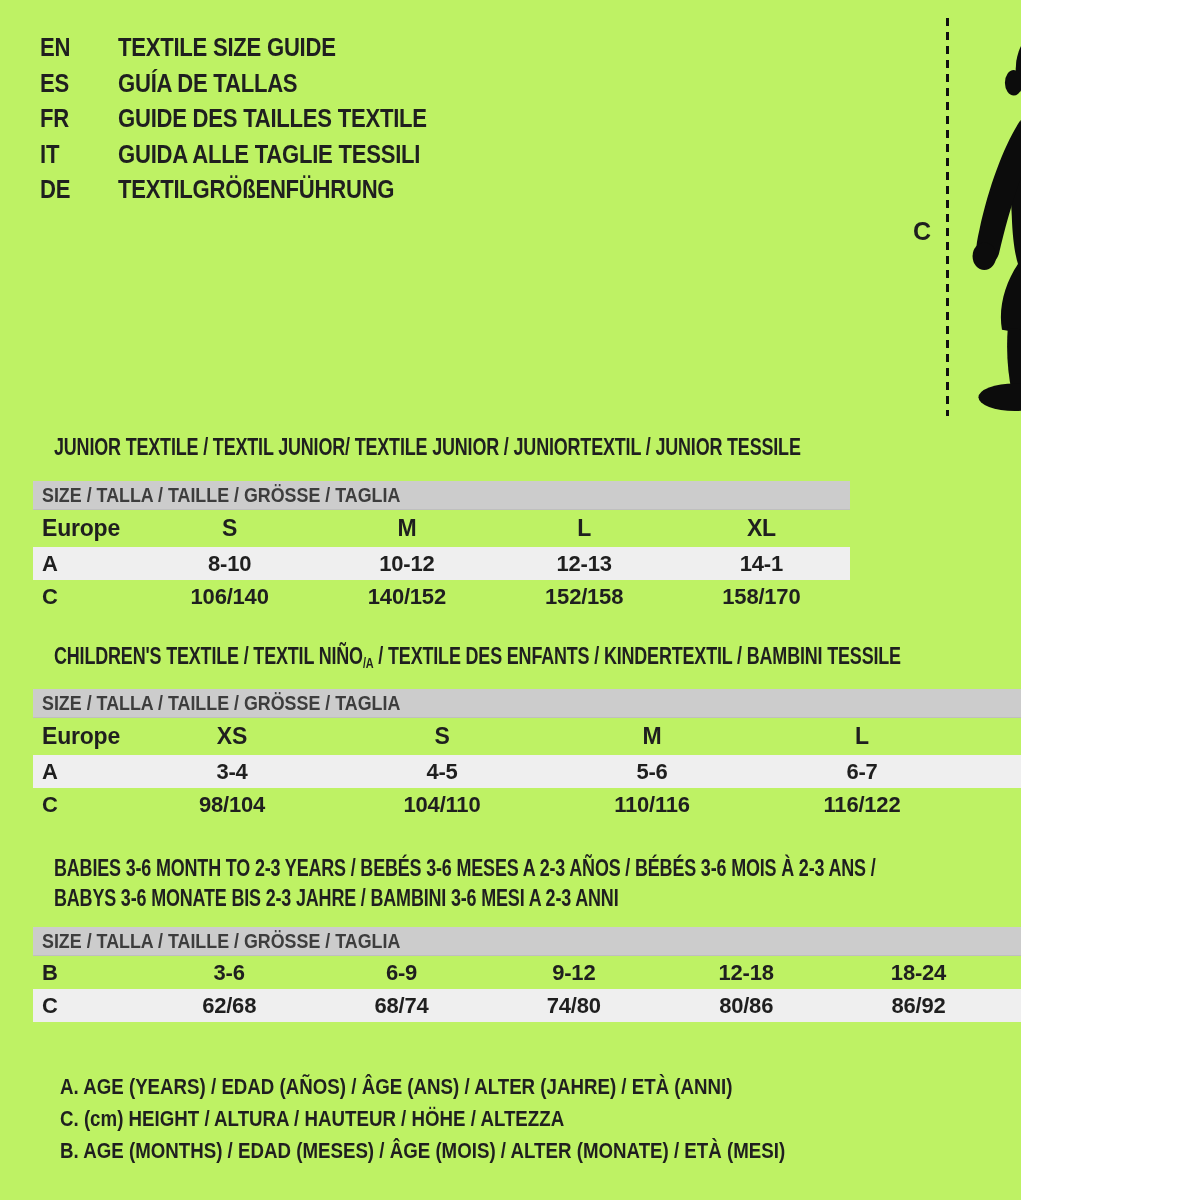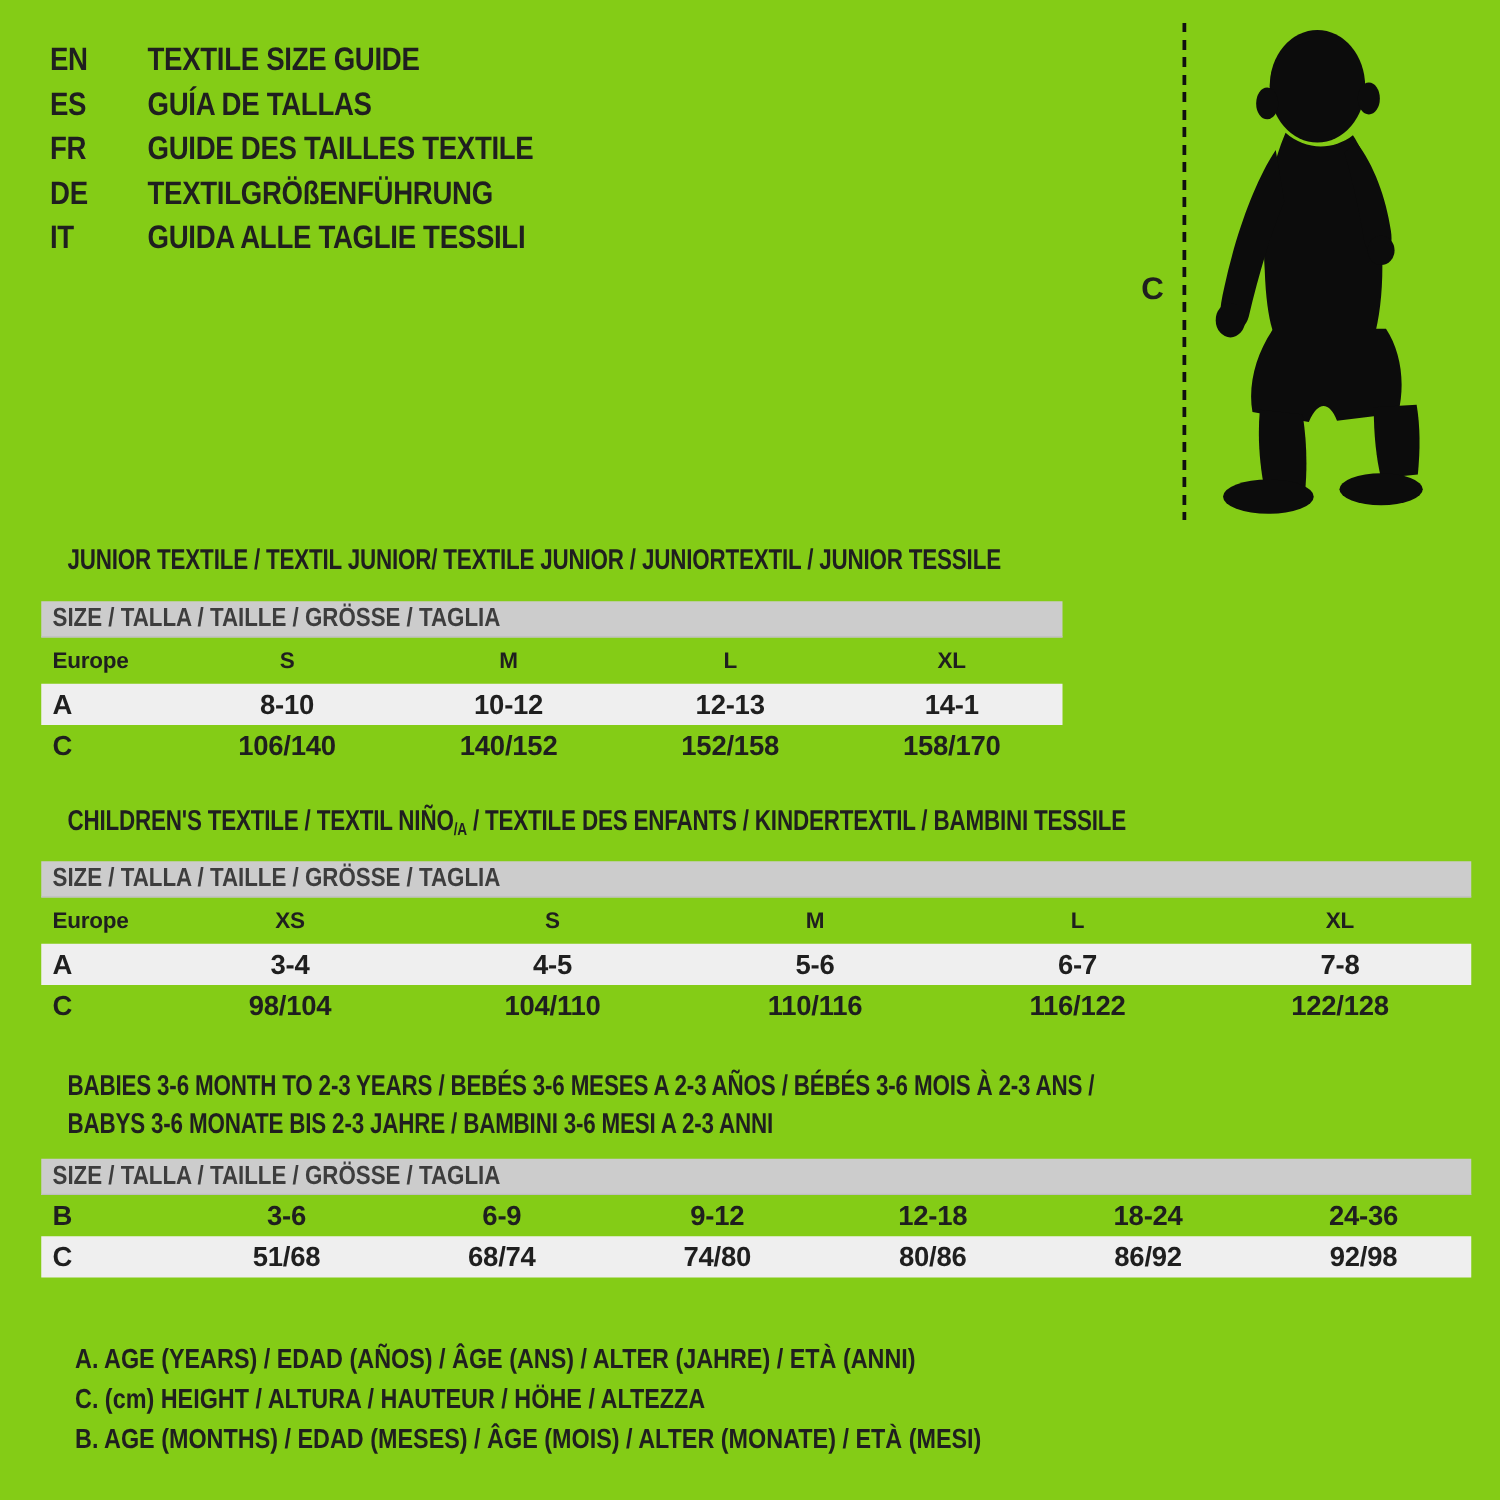--- a/index.html
+++ b/index.html
@@ -1,17 +1,17 @@
 <!DOCTYPE html>
 <html><head>
 <meta charset="utf-8">
 <style>
   html,body { margin:0; padding:0; background:#ffffff; }
   .canvas {
-    position:relative; width:1200px; height:1200px; background:#84cc16;
+    position:relative; width:1021px; height:1200px; background:#bef264;
     font-family:"Liberation Sans", sans-serif; font-weight:700; color:#1f1f1f;
     overflow:hidden;
   }
   .abs { position:absolute; }
 
   
   .cx85 { display:inline-block; transform:scaleX(.85); transform-origin:0 50%; white-space:nowrap; }
   .cx78 { display:inline-block; transform:scaleX(.78); transform-origin:0 50%; white-space:nowrap; }
 
   
@@ -37,21 +37,21 @@
   .t3 { top:927px; width:1144px; }
   .hbar {
     height:29px; background:#cccccc; border-bottom:1px solid #bfbfbf;
     display:flex; align-items:center; padding-left:9px; box-sizing:border-box;
     font-size:21px; color:#3d3d3d;
   }
   .t-row { display:grid; align-items:center; font-size:22px; }
   .t1 .t-row { grid-template-columns:108px repeat(4,1fr); }
   .t2 .t-row { grid-template-columns:94px repeat(5,1fr); }
   .t3 .t-row { grid-template-columns:110px repeat(6,1fr); }
-  .rh-lg { height:37px; font-size:18px; }
+  .rh-lg { height:37px; font-size:23px; }
   .rh-sm { height:33px; }
   .shaded { background:#efefef; }
   .cell { text-align:center; letter-spacing:-.2px; }
   .cell.lbl { text-align:left; padding-left:9px; }
 
   
   .legend { left:40px; top:1071px;margin-left:20px; }
   .legend-line { height:32px; display:flex; align-items:center; font-size:22px; }
 
   svg .ink { fill:#0c0c0c; }
@@ -68,26 +68,26 @@
     </div>
     <div class="lang-row">
       <span class="lang-code"><span class="cx85">ES</span></span>
       <span class="cx85">GUÍA DE TALLAS</span>
     </div>
     <div class="lang-row">
       <span class="lang-code"><span class="cx85">FR</span></span>
       <span class="cx85">GUIDE DES TAILLES TEXTILE</span>
     </div>
     <div class="lang-row">
+      <span class="lang-code"><span class="cx85">IT</span></span>
+      <span class="cx85">GUIDA ALLE TAGLIE TESSILI</span>
+    </div>
+    <div class="lang-row">
       <span class="lang-code"><span class="cx85">DE</span></span>
       <span class="cx85">TEXTILGRÖßENFÜHRUNG</span>
-    </div>
-    <div class="lang-row">
-      <span class="lang-code"><span class="cx85">IT</span></span>
-      <span class="cx85">GUIDA ALLE TAGLIE TESSILI</span>
     </div>
   </div>
 
   <div class="abs measure-line"></div>
   <div class="abs measure-label">C</div>
 
   <svg class="abs" style="left:952px; top:14px;" width="196" height="404" viewBox="0 0 200 404" aria-hidden="true">
     <ellipse class="ink" cx="104" cy="52" rx="39" ry="46"></ellipse>
     <ellipse class="ink" cx="63" cy="66" rx="9" ry="13"></ellipse>
     <ellipse class="ink" cx="146" cy="62" rx="9" ry="13"></ellipse>
@@ -178,21 +178,21 @@
       <span class="cell lbl">B</span>
       <span class="cell">3-6</span>
       <span class="cell">6-9</span>
       <span class="cell">9-12</span>
       <span class="cell">12-18</span>
       <span class="cell">18-24</span>
       <span class="cell">24-36</span>
     </div>
     <div class="t-row rh-sm shaded">
       <span class="cell lbl">C</span>
-      <span class="cell">51/68</span>
+      <span class="cell">62/68</span>
       <span class="cell">68/74</span>
       <span class="cell">74/80</span>
       <span class="cell">80/86</span>
       <span class="cell">86/92</span>
       <span class="cell">92/98</span>
     </div>
   </div>
 
   <div class="abs legend">
     <div class="legend-line">

